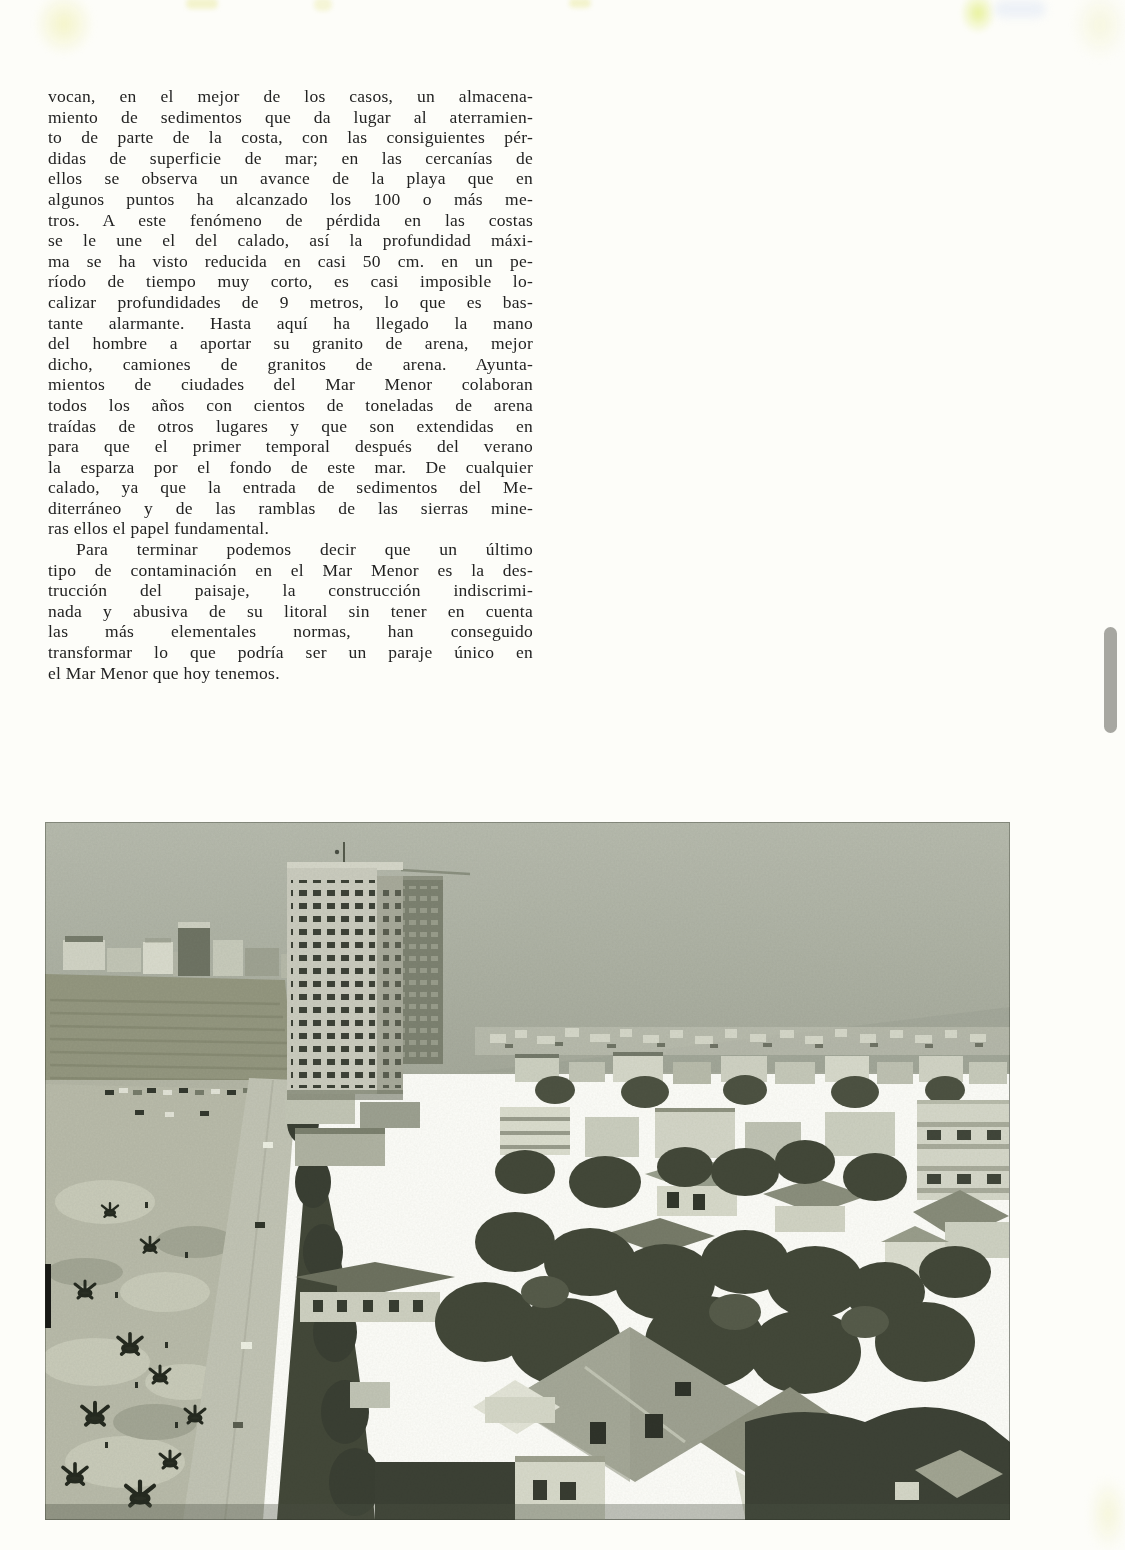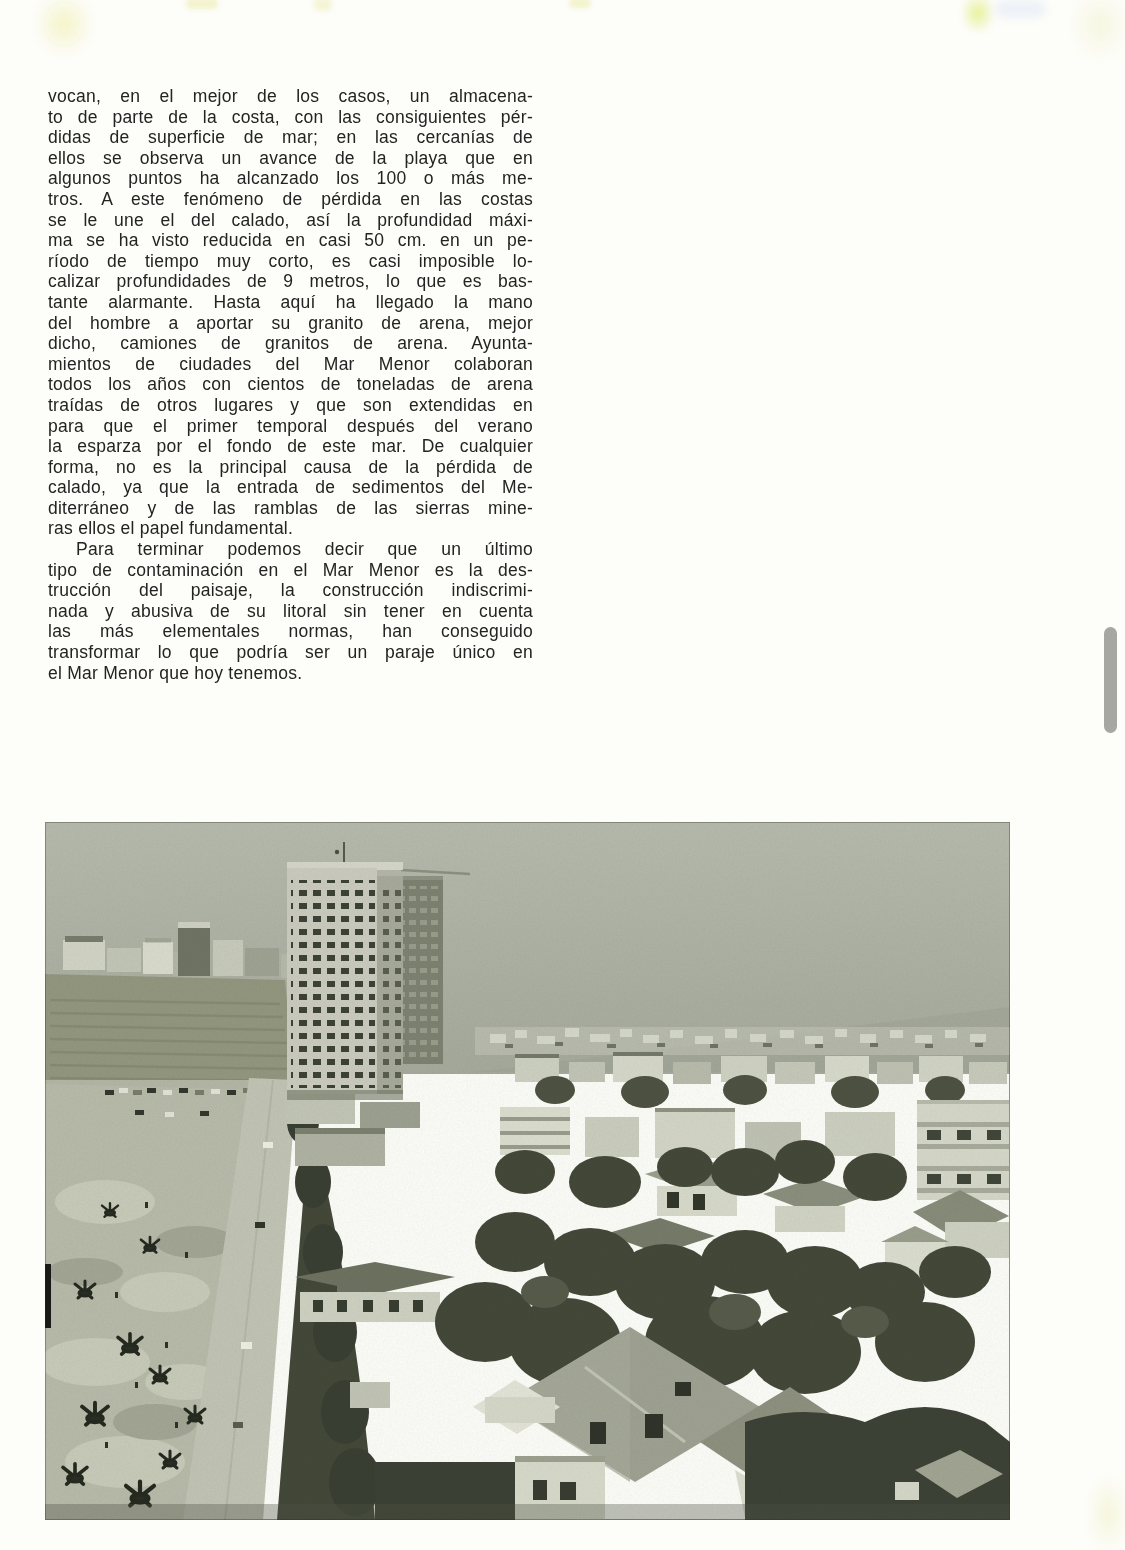--- a/index.html
+++ b/index.html
@@ -14,21 +14,21 @@
   .s4{left:569px;top:-2px;width:22px;height:10px;background:#f3f3cd;border-radius:6px;filter:blur(2px);}
   .s5{left:960px;top:-8px;width:36px;height:42px;background:radial-gradient(closest-side,rgba(230,240,150,.95),rgba(230,240,150,0));filter:blur(2px);}
   .s6{left:994px;top:0px;width:52px;height:18px;background:#eaeff7;border-radius:9px;filter:blur(4px);opacity:.8;}
   .s7{left:1072px;top:-10px;width:56px;height:70px;background:radial-gradient(closest-side,rgba(245,245,220,.9),rgba(245,245,220,0));filter:blur(4px);}
   .s8{left:1088px;top:1476px;width:40px;height:76px;background:radial-gradient(closest-side,rgba(244,244,214,.9),rgba(244,244,214,0));filter:blur(4px);}
 
   
   .article{position:absolute;left:48px;top:86px;width:485px;color:var(--ink,#232323);
            font-size:17.5px;line-height:20.6px;letter-spacing:.25px;}
   .para+.para{}
-  .line{text-align:justify;text-align-last:justify;}
+  .line{text-align:justify;text-align-last:justify;font-family:Liberation Serif, serif;}
   .line.last{text-align-last:left;}
   .para.indent .line:first-child{text-indent:28px;}
 
   
   .photo-wrap{position:absolute;left:45px;top:822px;width:965px;height:698px;box-shadow:0 0 0 1px rgba(60,65,55,.25) inset;}
   .photo-wrap svg{display:block;width:100%;height:100%;}
   .grain-rect{mix-blend-mode:multiply;}
 
   
   .scroll-thumb{position:absolute;left:1104px;top:627px;width:13px;height:106px;border-radius:7px;background:var(--sb,#a7a7a1);}
@@ -43,38 +43,38 @@
   <div class="smudge s3"></div>
   <div class="smudge s4"></div>
   <div class="smudge s5"></div>
   <div class="smudge s6"></div>
   <div class="smudge s7"></div>
   <div class="smudge s8"></div>
 
   <div class="article">
       <div class="para">
         <div class="line">vocan, en el mejor de los casos, un almacena-</div>
+        <div class="line">miento de sedimentos que da lugar al aterramien-</div>
         <div class="line">to de parte de la costa, con las consiguientes pér-</div>
         <div class="line">didas de superficie de mar; en las cercanías de</div>
         <div class="line">ellos se observa un avance de la playa que en</div>
         <div class="line">algunos puntos ha alcanzado los 100 o más me-</div>
         <div class="line">tros. A este fenómeno de pérdida en las costas</div>
         <div class="line">se le une el del calado, así la profundidad máxi-</div>
         <div class="line">ma se ha visto reducida en casi 50 cm. en un pe-</div>
         <div class="line">ríodo de tiempo muy corto, es casi imposible lo-</div>
         <div class="line">calizar profundidades de 9 metros, lo que es bas-</div>
         <div class="line">tante alarmante. Hasta aquí ha llegado la mano</div>
         <div class="line">del hombre a aportar su granito de arena, mejor</div>
         <div class="line">dicho, camiones de granitos de arena. Ayunta-</div>
         <div class="line">mientos de ciudades del Mar Menor colaboran</div>
         <div class="line">todos los años con cientos de toneladas de arena</div>
         <div class="line">traídas de otros lugares y que son extendidas en</div>
         <div class="line">para que el primer temporal después del verano</div>
         <div class="line">la esparza por el fondo de este mar. De cualquier</div>
-        <div class="line">forma, no es la principal causa de la pérdida de</div>
         <div class="line">calado, ya que la entrada de sedimentos del Me-</div>
         <div class="line">diterráneo y de las ramblas de las sierras mine-</div>
         <div class="line last">ras ellos el papel fundamental.</div>
       </div>
       <div class="para indent">
         <div class="line">Para terminar podemos decir que un último</div>
         <div class="line">tipo de contaminación en el Mar Menor es la des-</div>
         <div class="line">trucción del paisaje, la construcción indiscrimi-</div>
         <div class="line">nada y abusiva de su litoral sin tener en cuenta</div>
         <div class="line">las más elementales normas, han conseguido</div>

